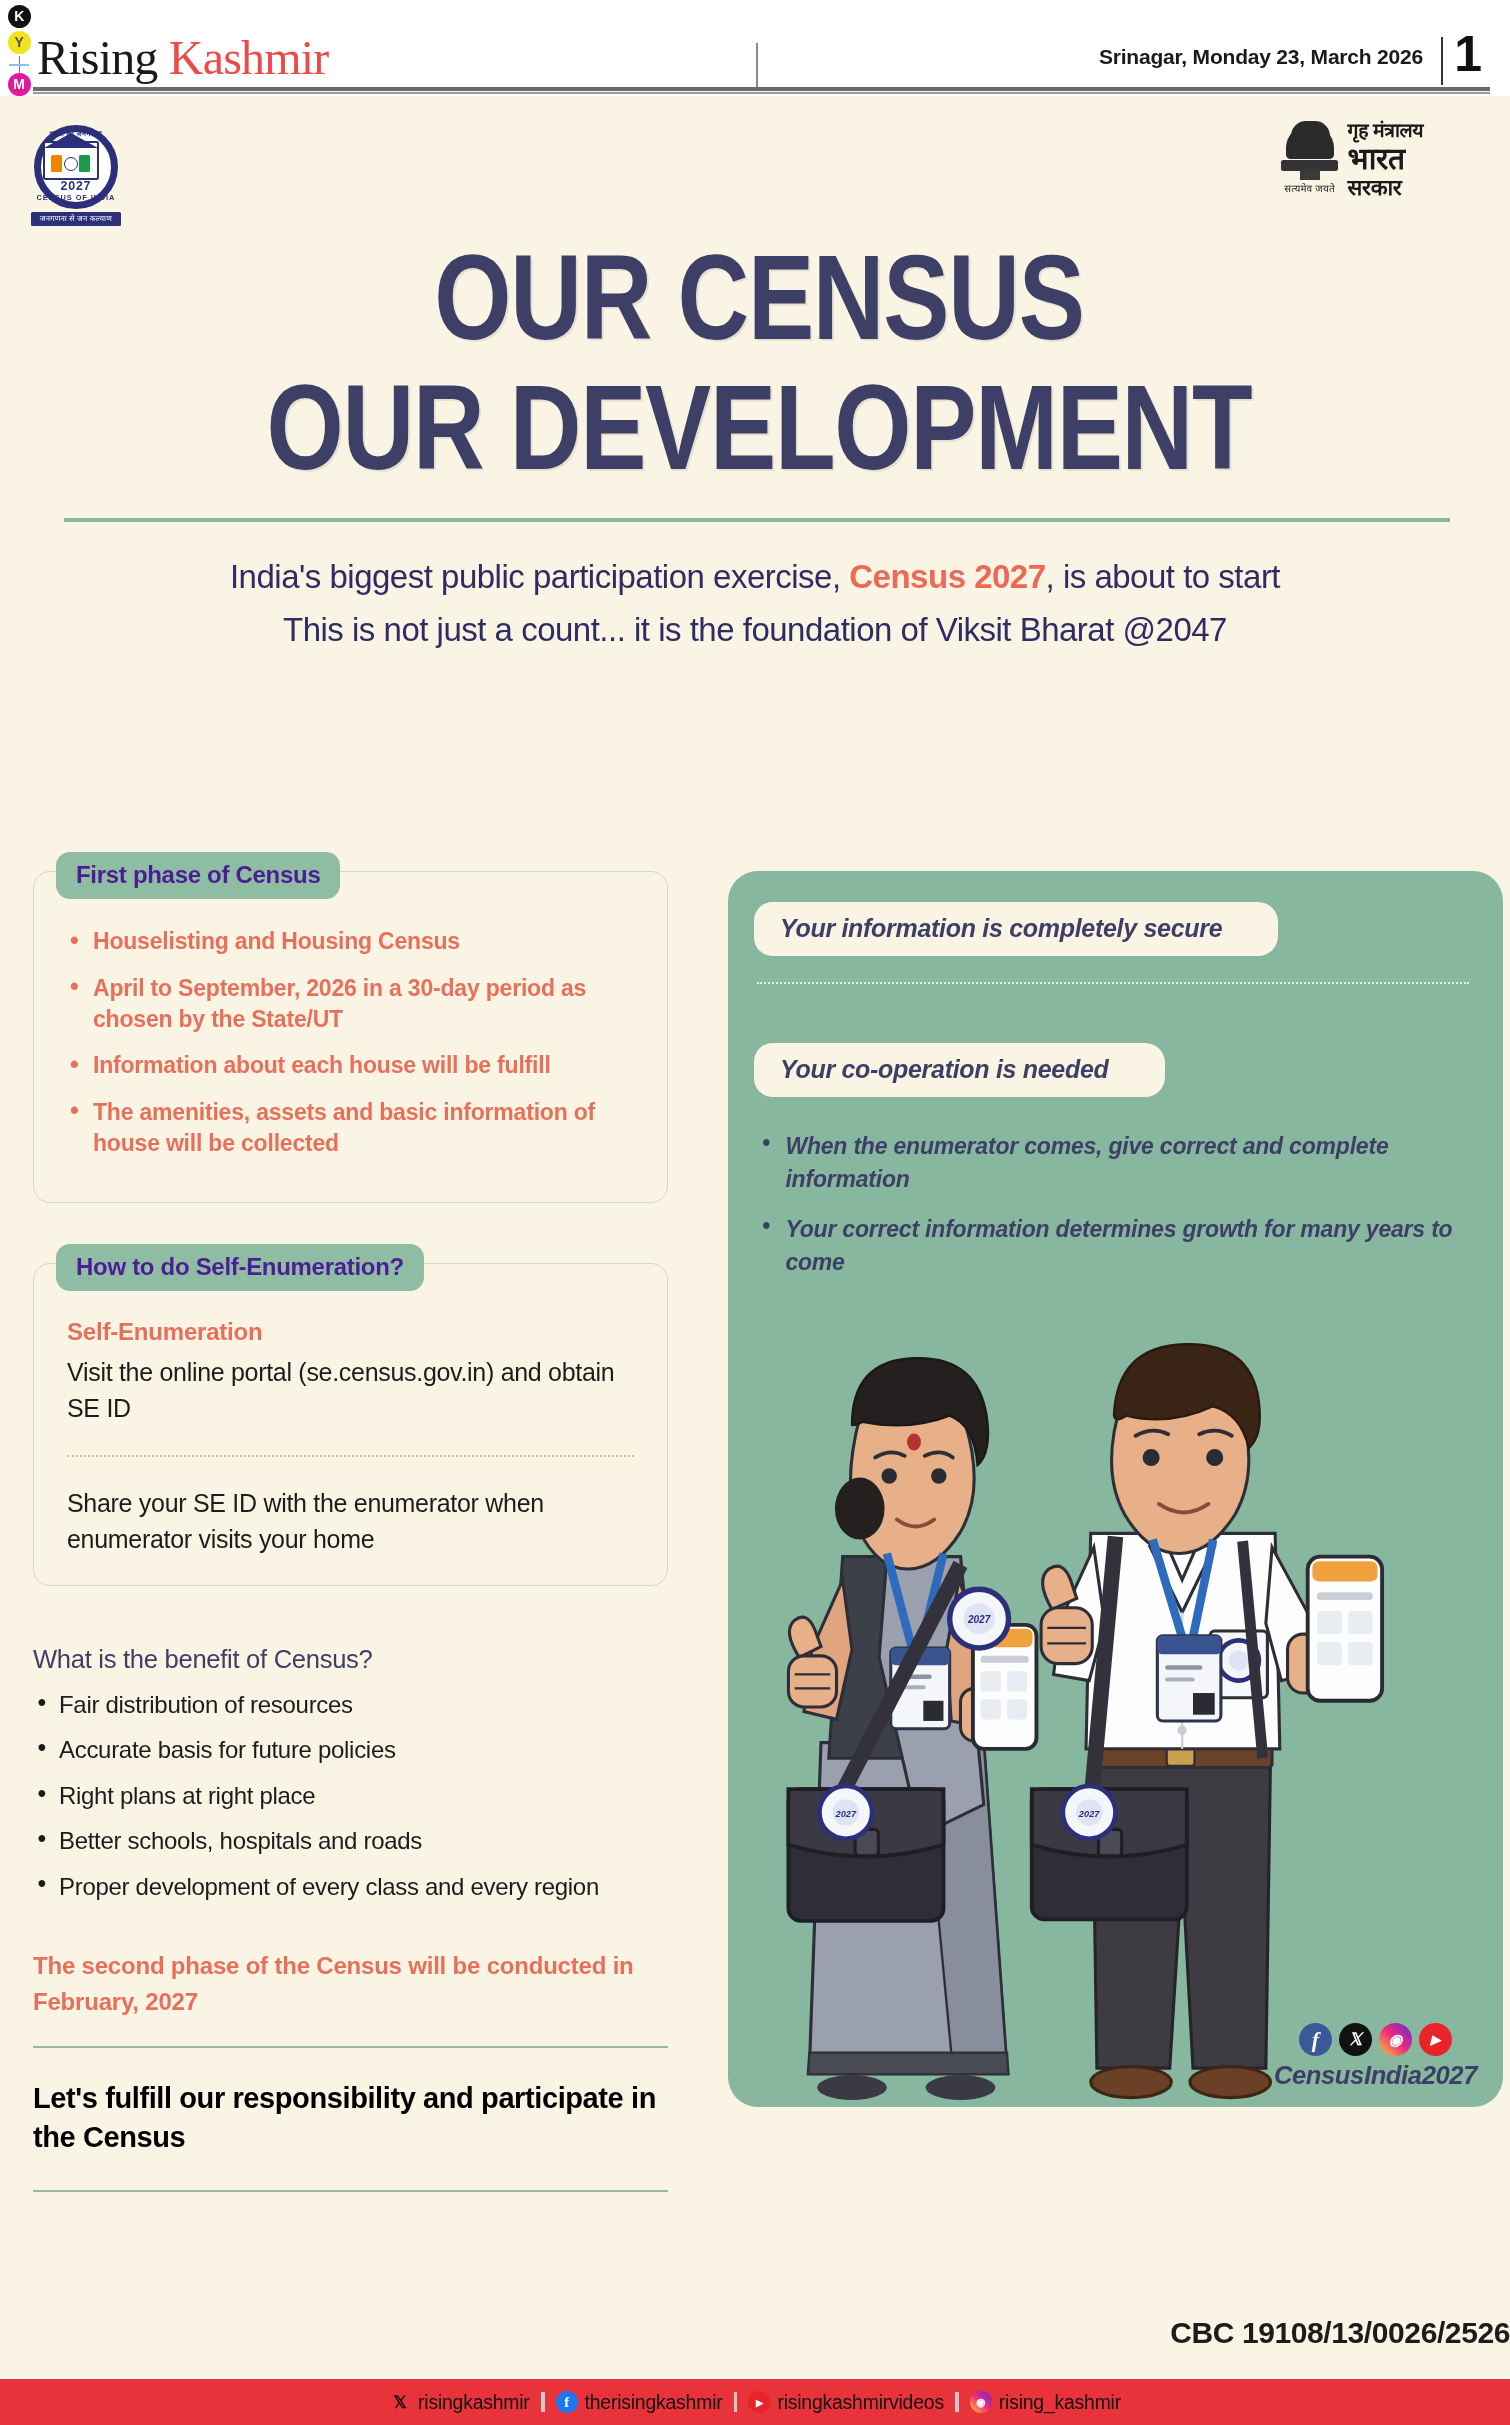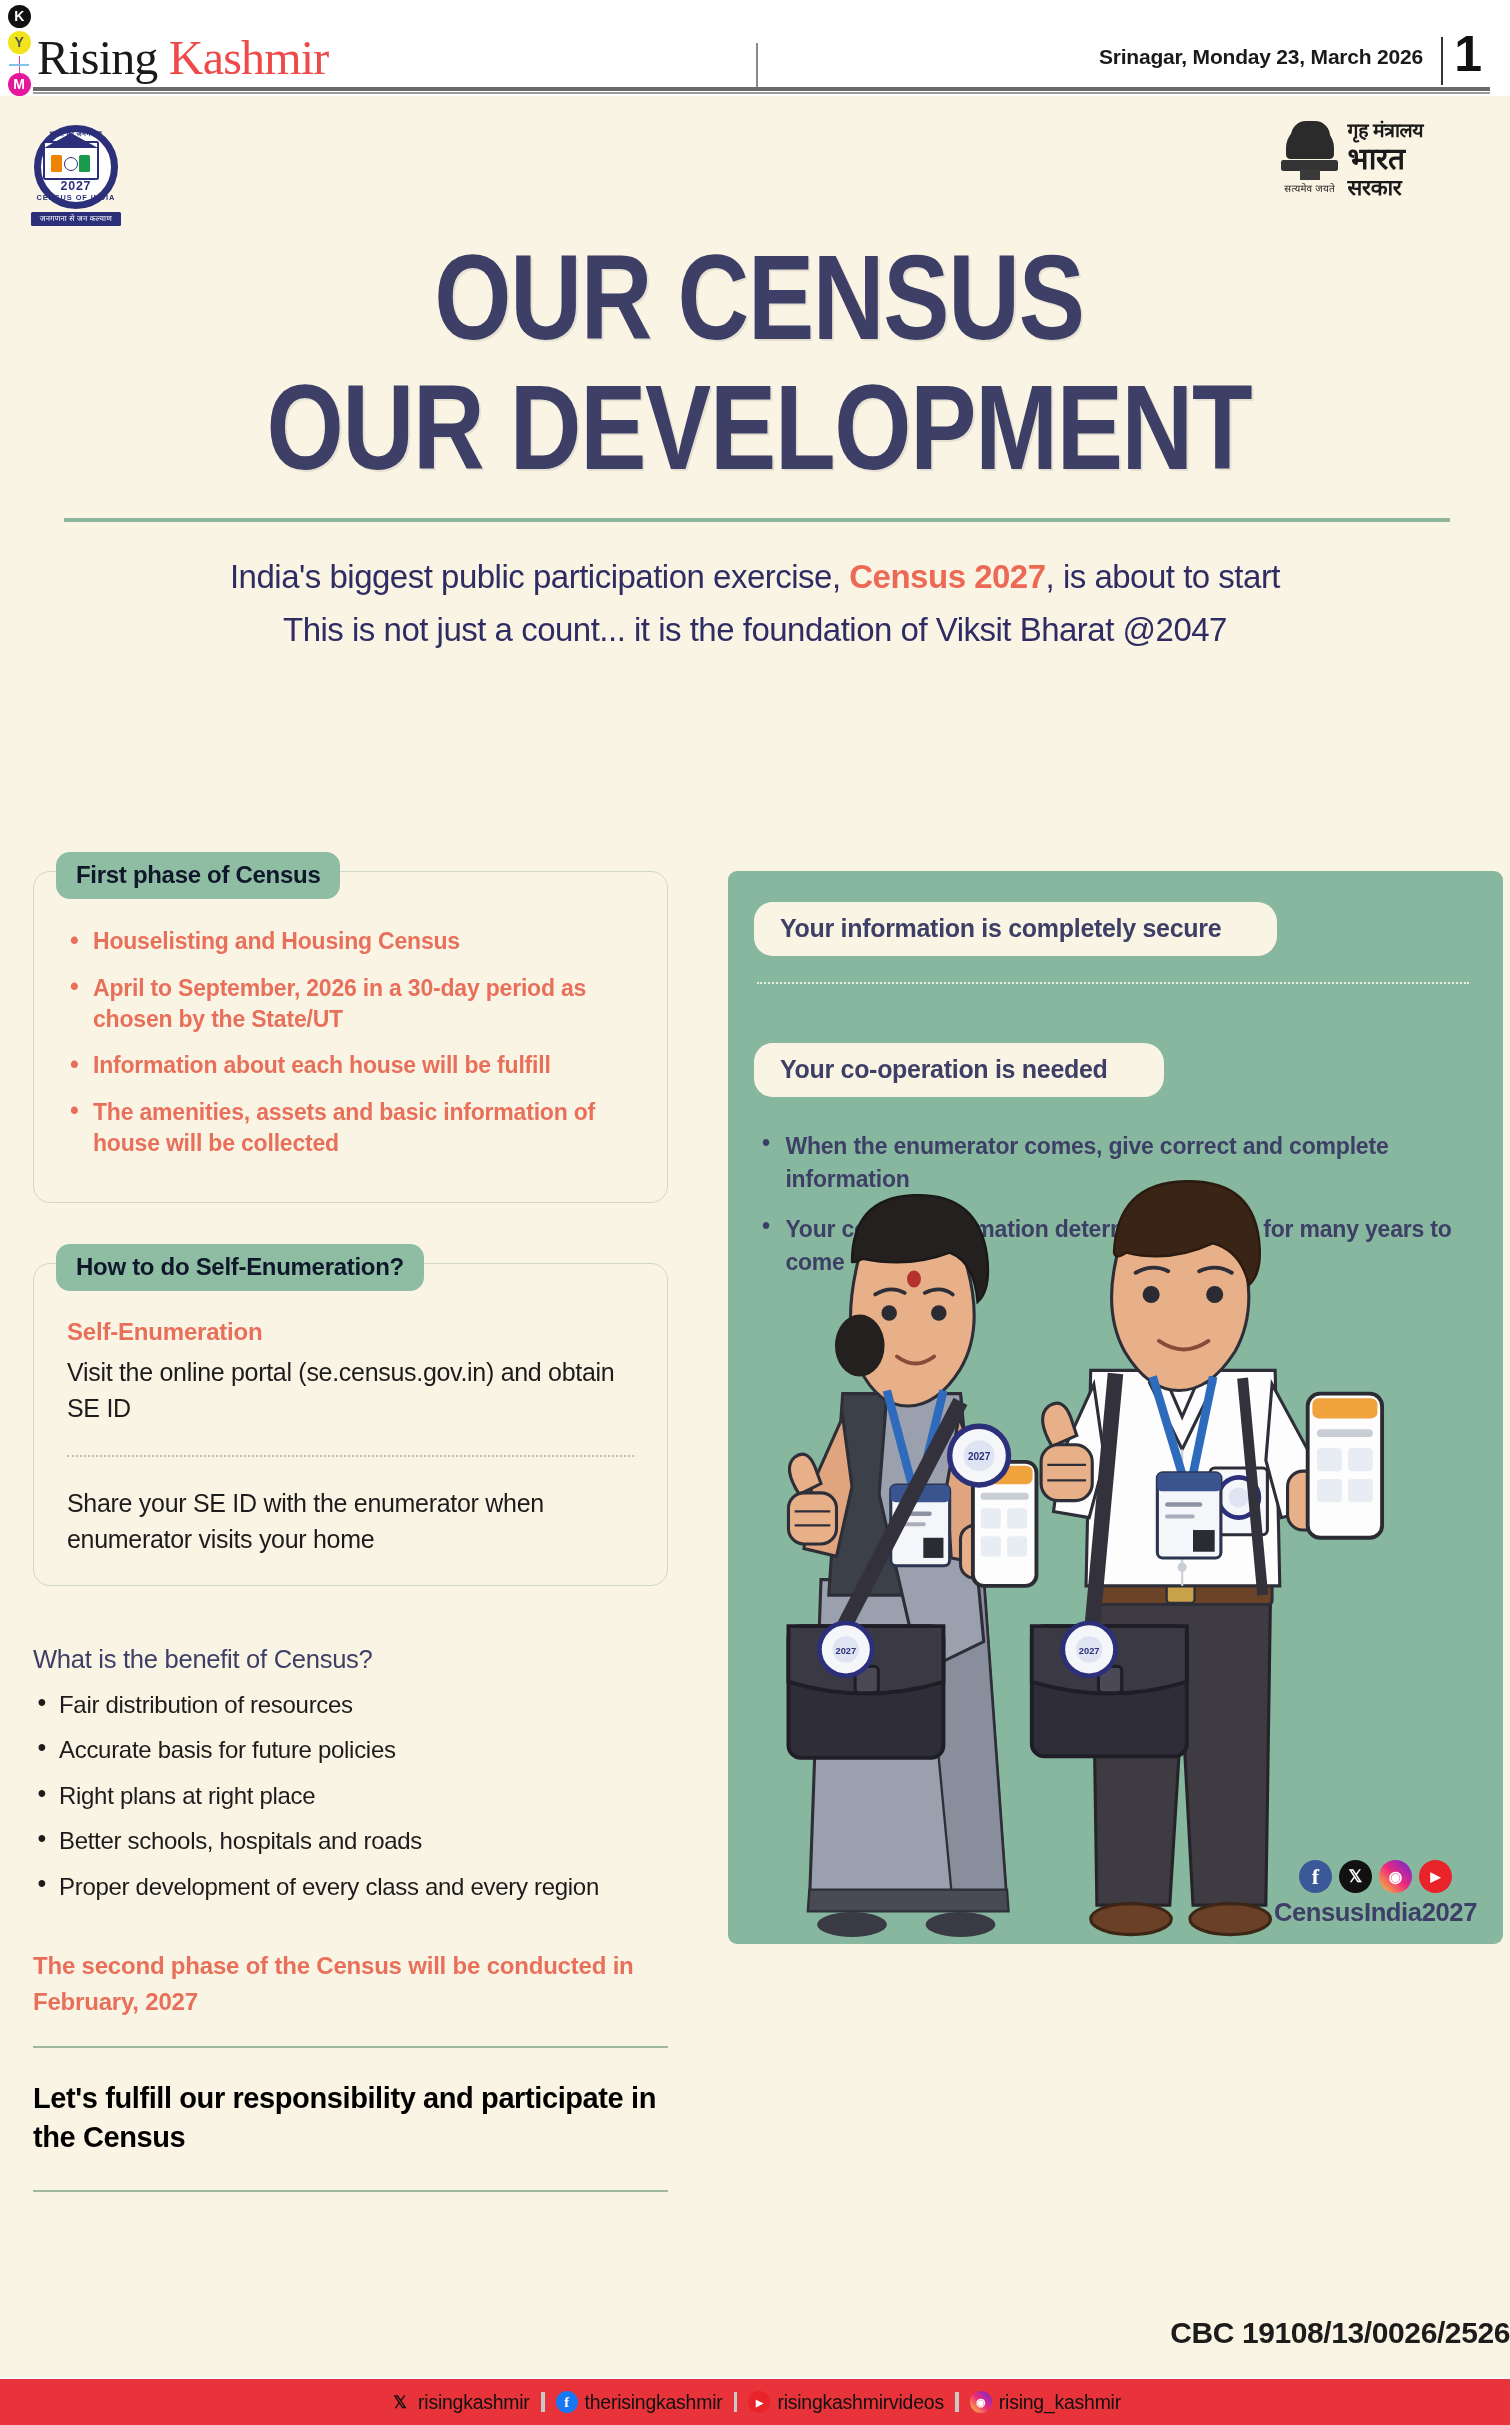--- a/index.html
+++ b/index.html
@@ -97,21 +97,21 @@
          font-size:33px; line-height:53px; font-weight:500; letter-spacing:-0.5px; }
   .sub .hi { color:#ec6a55; font-weight:bold; }
 
   
   .lcol { position:absolute; left:33px; top:775px; width:635px; }
 
   .card { position:relative; border:1.5px solid #cfd8c9; border-radius:17px;
           background:#faf4e4; padding:54px 33px 28px 33px; margin-bottom:0; }
   .card-tab { position:absolute; left:22px; top:-20px; background:#8fbda4;
               border-radius:14px; padding:9.3px 20px; font-size:24px; font-weight:bold;
-              color:#0f172a; white-space:nowrap; letter-spacing:-0.3px; }
+              color:#4c1d95; white-space:nowrap; letter-spacing:-0.3px; }
 
   ul.blist { list-style:none; }
   ul.blist li { position:relative; padding-left:26px; margin-bottom:15.5px;
                 font-size:23px; line-height:31px; font-weight:bold; letter-spacing:-0.2px; }
   ul.blist li:before { content:"•"; position:absolute; left:3.1px; top:-1.5px; font-size:25px; }
   .coral li { color:#e8705a; }
   .coral li:before { color:#e8705a; }
 
   .se-label { color:#e8705a; font-size:24px; font-weight:bold; margin-bottom:7.7px; letter-spacing:-0.2px; }
   .se-body { color:#1c1c1c; font-size:25px; line-height:36px; letter-spacing:-0.3px; }
@@ -122,22 +122,22 @@
   ul.plain li { position:relative; padding-left:26px; margin-bottom:12.4px;
                 font-size:24px; line-height:33px; color:#1c1c1c; letter-spacing:-0.3px; }
   ul.plain li:before { content:"•"; position:absolute; left:4.6px; top:-2.3px; font-size:25px; color:#1c1c1c; }
 
   .second-phase { color:#e8705a; font-size:24px; line-height:36px; font-weight:bold; letter-spacing:-0.2px; }
   .hr-thin { border:0; border-top:2.3px solid #9db89e; margin:26px 0 31px 0; }
   .closing { color:#000000; font-size:29px; line-height:39px; font-weight:bold; letter-spacing:-0.4px; }
   .hr-thin2 { border:0; border-top:2.3px solid #9db89e; margin:33px 0 0 0; }
 
   
-  .rpanel { position:absolute; left:728px; top:775px; width:775px; height:1073px;
-            background:#87b79e; border-radius:9px; overflow:hidden; }
+  .rpanel { position:absolute; left:728px; top:775px; width:775px; height:1236px;
+            background:#87b79e; border-radius:30px; overflow:hidden;font-style:italic; }
   .r-tab { position:relative; margin:31px 0 0 26px; display:inline-block;
            background:#faf4e4; padding:12.4px 34px 12.4px 26px; font-size:25px; font-weight:bold;
            color:#3d3f66; border-radius:18.6px 0 0 18.6px; letter-spacing:-0.3px; }
   .r-tab:after { content:""; position:absolute; right:-22px; top:0; width:22px; height:100%;
                  background:#faf4e4; border-radius:0 20px 20px 0; }
   ul.rlist { list-style:none; margin:33px 43px 0 29.4px; }
   ul.rlist li { position:relative; padding-left:28px; margin-bottom:17px;
                 font-size:23px; line-height:33px; font-weight:bold; color:#3d3f66; letter-spacing:-0.2px; }
   ul.rlist li:before { content:"•"; position:absolute; left:4.6px; top:-2.3px; font-size:23px; color:#3d3f66; }
   .r-dotline { border:0; border-top:2.3px dotted #e6edd9; margin:26px 34px 0 29.4px; }

